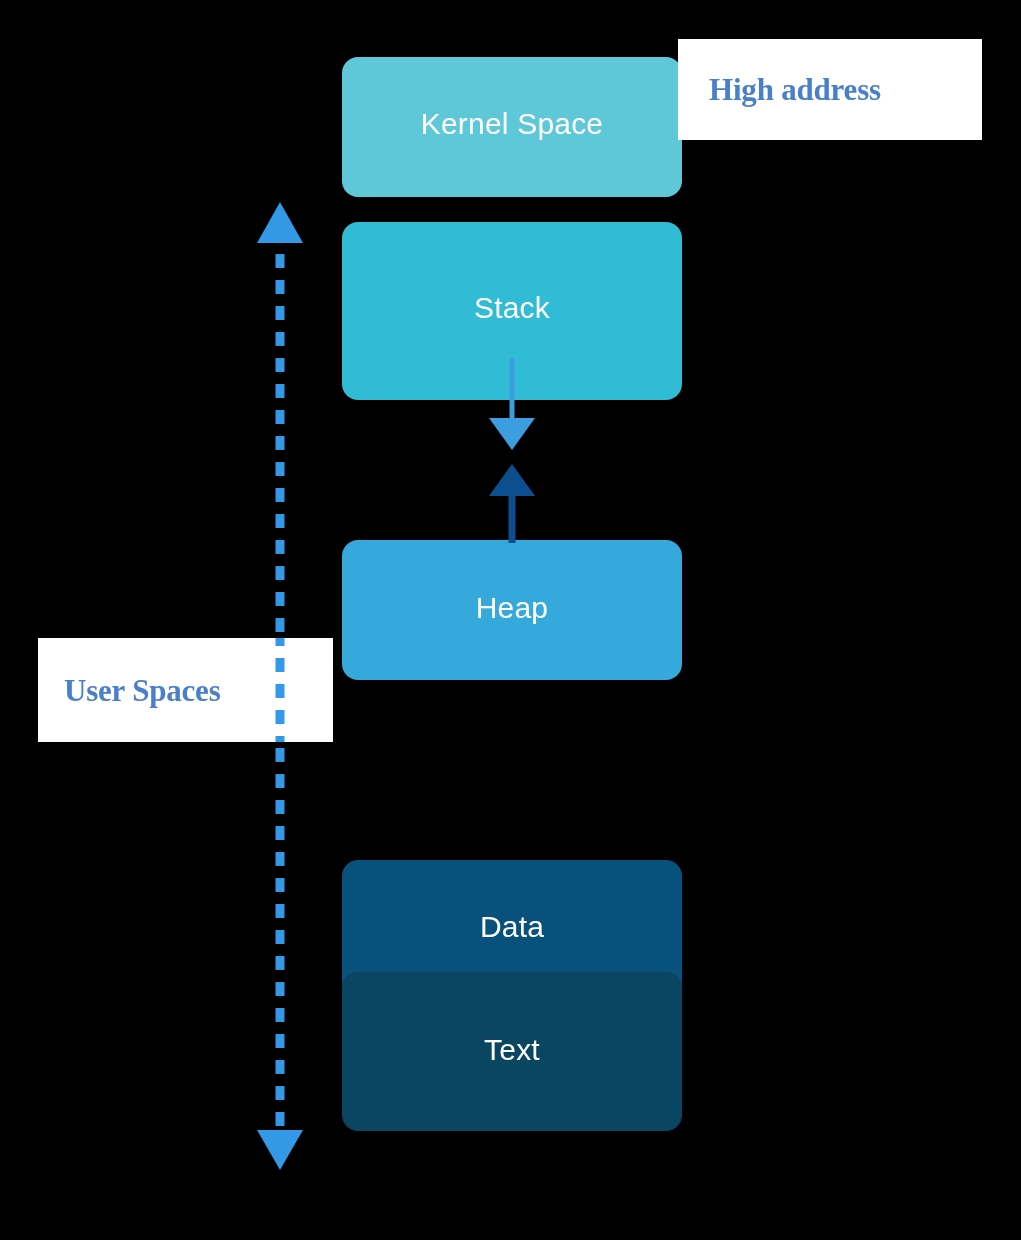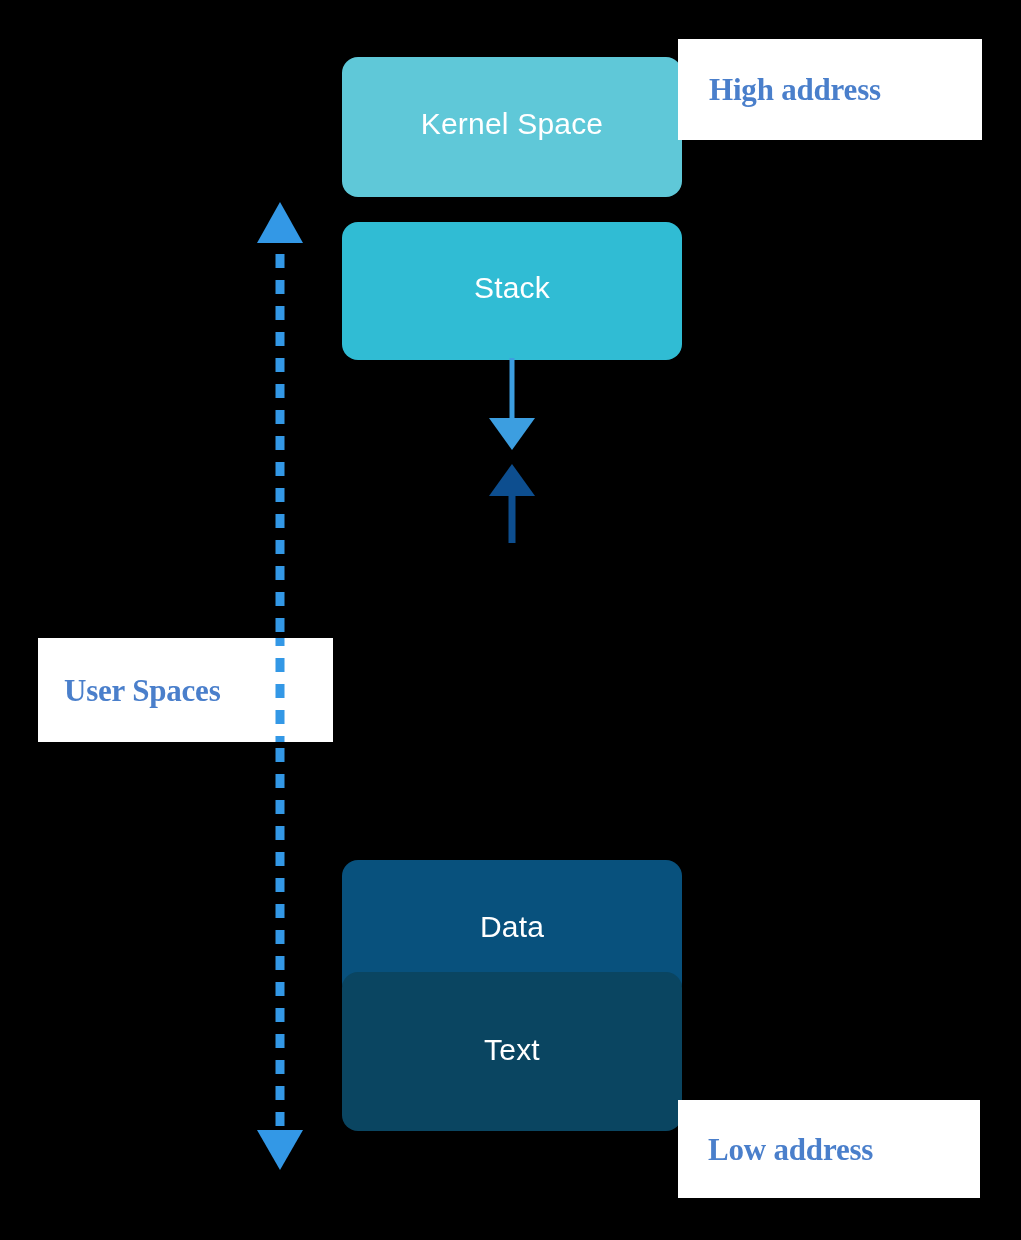--- a/index.html
+++ b/index.html
@@ -32,21 +32,21 @@
     color: #ffffff;
     font-size: 30px;
     font-weight: 400;
     letter-spacing: 0.2px;
     line-height: 1;
     text-align: center;
     user-select: none;
   }
 
   #seg-kernel  { top: 57px;   height: 140px; background: #5FC8D8; }
-  #seg-stack   { top: 222px;  height: 138px; background: #30BCD4; }
+  #seg-stack   { top: 222px;  height: 178px; background: #30BCD4; }
   #seg-heap    { top: 540px;  height: 140px; background: #35A8DC; }
   #seg-bss     { top: 700px;  height: 138px; background: #0D94D2; }
   #seg-data    { top: 860px;  height: 138px; background: #08517D; }
   #seg-text    { top: 972px; height: 159px; background: #0A4561; }
 
   
   #seg-kernel .seg-label { transform: translateY(-3px); }
   #seg-stack  .seg-label { transform: translateY(-3px); }
   #seg-heap   .seg-label { transform: translateY(-2px); }
   #seg-bss    .seg-label { transform: translateY(-2px); }
@@ -114,20 +114,23 @@
   </svg>
 
   <div class="seg" id="seg-kernel" style="background: rgb(95, 200, 216);">
     <span class="seg-label">Kernel Space</span>
   </div>
 
   <div class="seg" id="seg-stack" style="background: rgb(48, 188, 212);">
     <span class="seg-label">Stack</span>
   </div>
 
+  <div class="seg" id="seg-heap" style="background: rgb(53, 168, 220);">
+    <span class="seg-label">Heap</span>
+  </div>
 
 
   <div class="seg" id="seg-data" style="background: rgb(8, 81, 125);">
     <span class="seg-label">Data</span>
   </div>
 
   <div class="seg" id="seg-text" style="background: rgb(10, 69, 97);">
     <span class="seg-label">Text</span>
   </div>
 
@@ -137,23 +140,20 @@
     <polygon points="512,450 489,418 535,418" fill="#3C9EE0"></polygon>
 
     <polygon points="512,464 535,496 489,496" fill="#0D4E8F"></polygon>
     <line x1="512" y1="492" x2="512" y2="543" stroke="#0D4E8F" stroke-width="7" stroke-linecap="butt"></line>
   </svg>
 
   <div class="plate" id="plate-high">
     <span class="plate-text">High address</span>
   </div>
 
-  <div class="plate" id="plate-low">
-    <span class="plate-text">Low address</span>
-  </div>
 
   <div class="plate" id="plate-user">
     <span class="plate-text">User Spaces</span>
   </div>
 
   <svg style="position:absolute;left:0;top:0;width:1021px;height:1240px;pointer-events:none;" viewBox="0 0 1021 1240">
     <line x1="280" y1="638" x2="280" y2="742" stroke="#3398E6" stroke-width="9" stroke-dasharray="14 12" stroke-dashoffset="6" stroke-linecap="butt"></line>
   </svg>
 
 </div>

